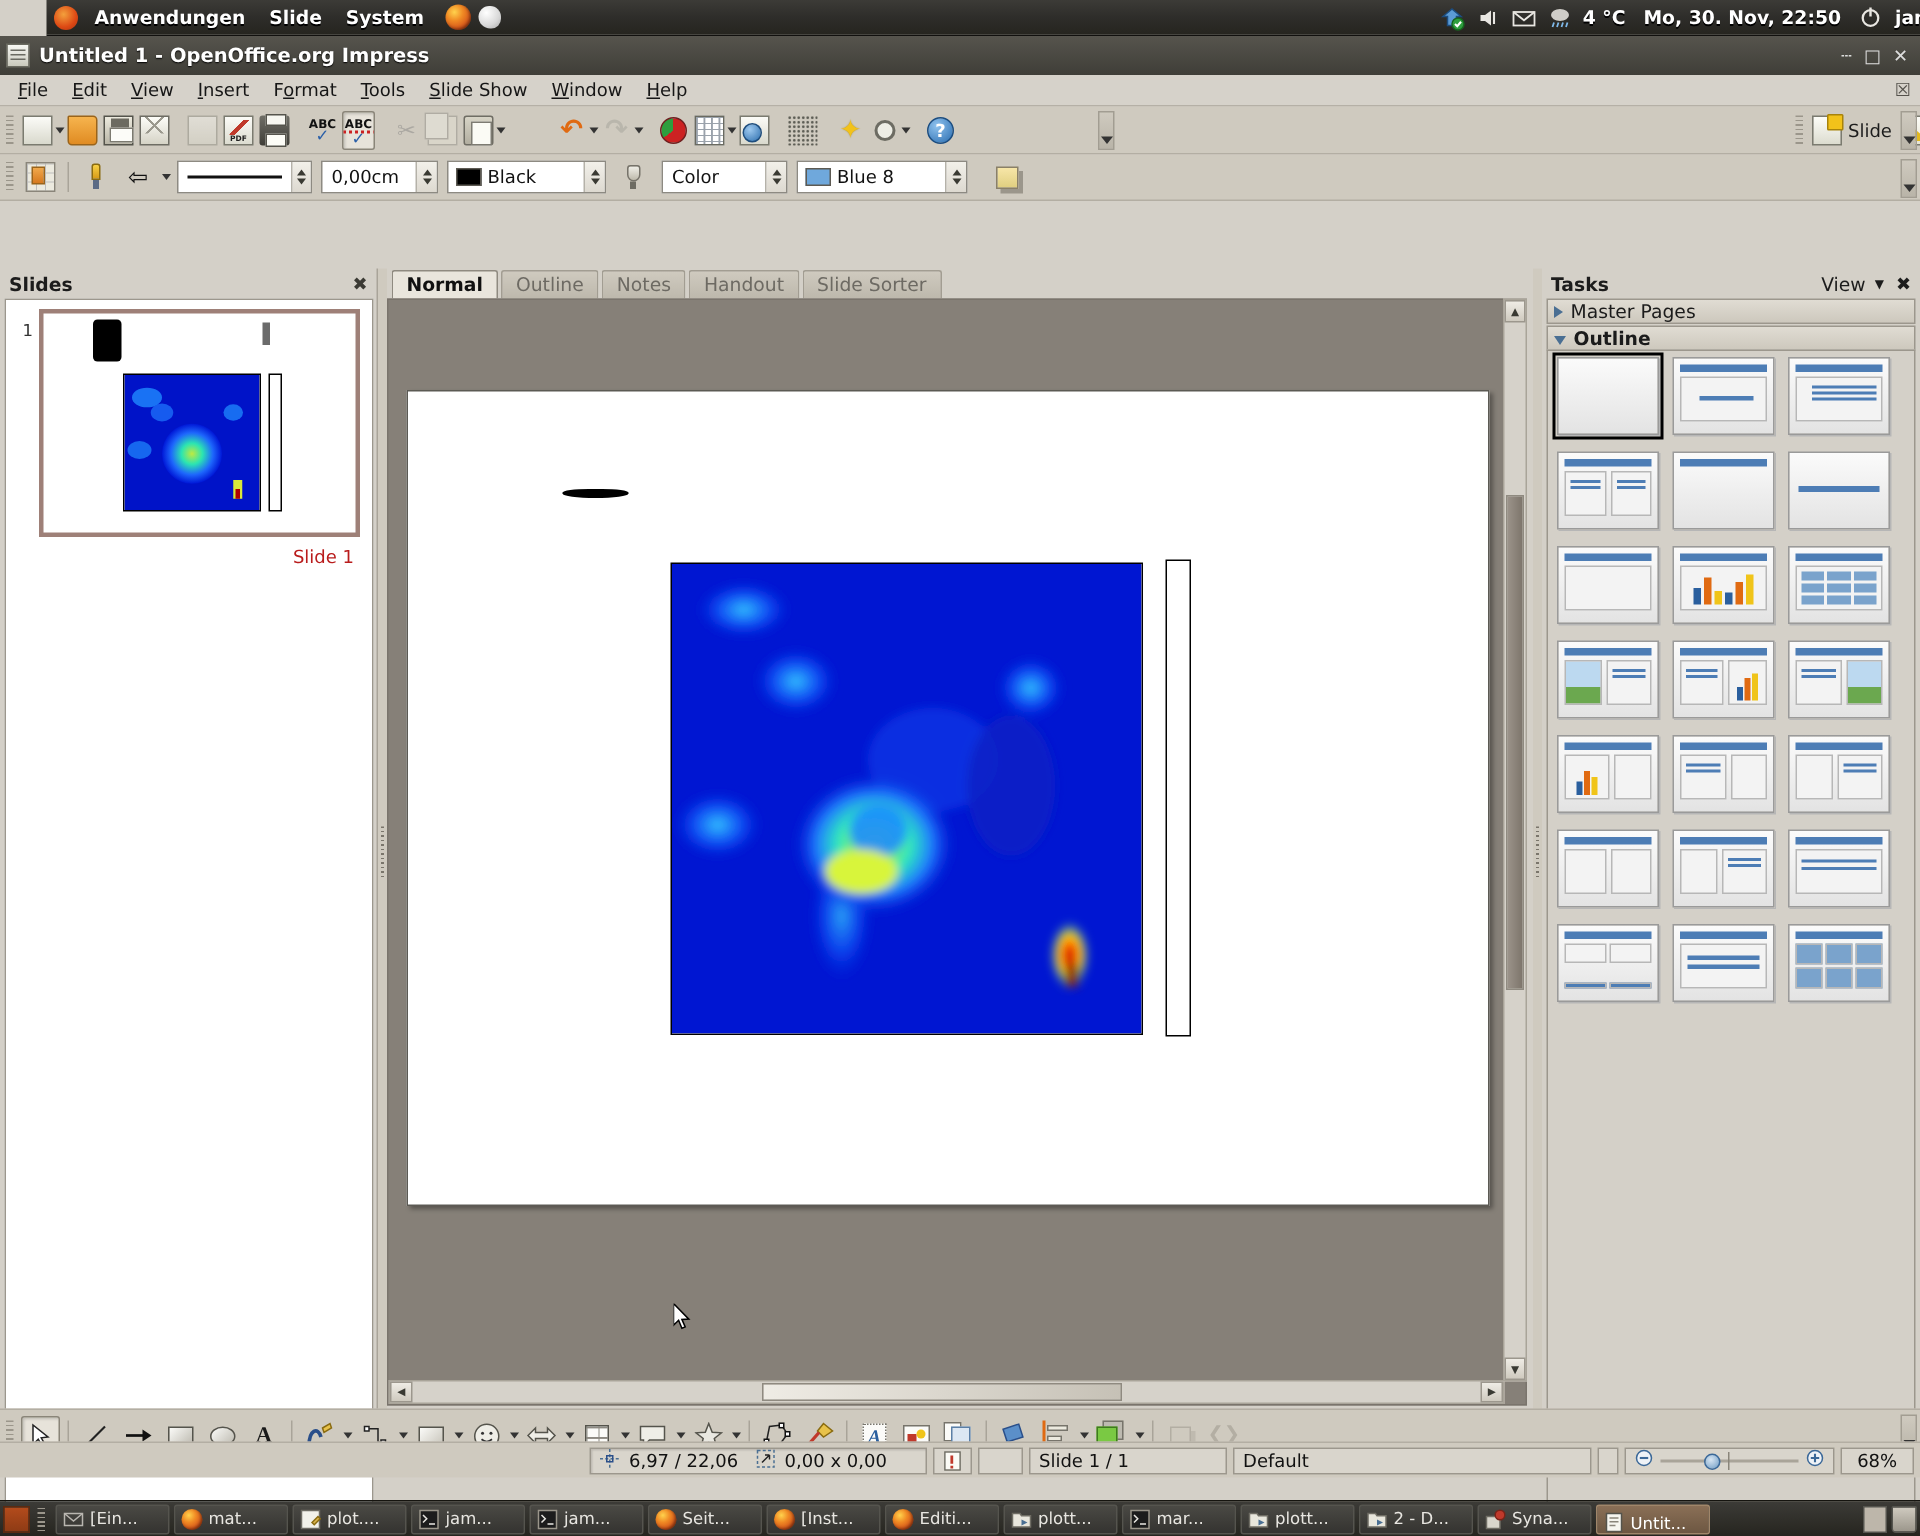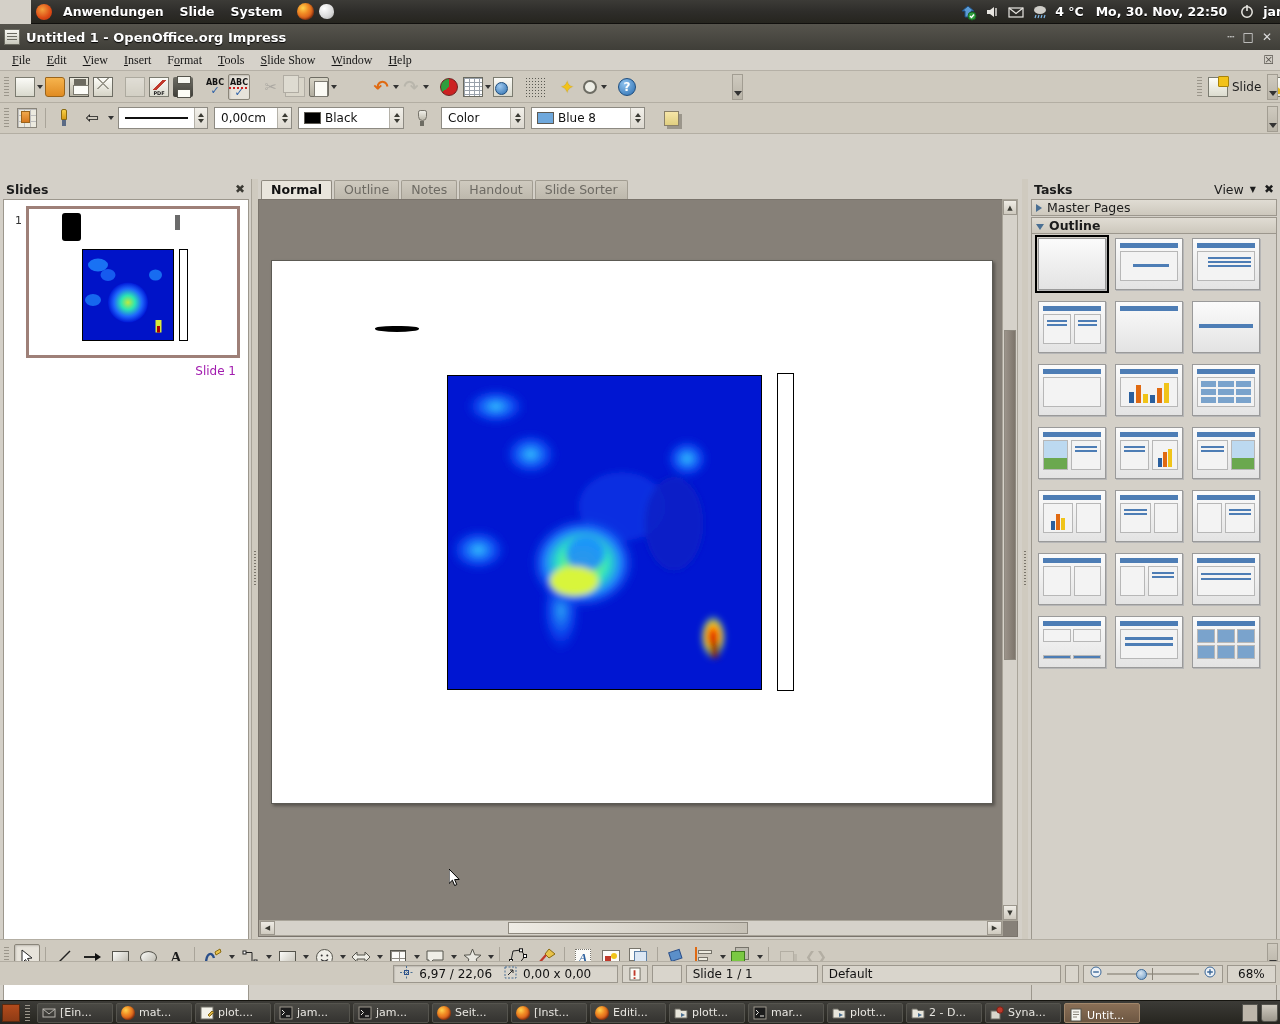--- a/index.html
+++ b/index.html
@@ -36,21 +36,21 @@
   #titlebar { height:26px; background:linear-gradient(to bottom,#56544d,#3f3e38);
      display:flex; align-items:center; padding:0 4px; color:#fff; }
   #titlebar .tb-title { font-weight:bold; font-size:13px; text-shadow:0 1px 1px #000; margin-left:6px; }
   .tb-buttons { margin-left:auto; display:flex; gap:8px; align-items:center; padding-right:4px; color:#ddd; font-size:12px;}
   .doc-ic { width:16px;height:16px;background:linear-gradient(to bottom,#f7f7f2,#c9c9bd);
      border:1px solid #6a6a60; position:relative; }
   .doc-ic::after{content:"";position:absolute;left:2px;top:3px;width:10px;height:1px;
      box-shadow:0 0 0 0 #666, 0 3px 0 0 #6b6b62, 0 6px 0 0 #6b6b62; background:#6b6b62;}
   
   #menubar { height:21px; background:#d6d2ca; display:flex; align-items:center;
-     border-bottom:1px solid #b5b0a6; padding-left:4px;font-family:Liberation Serif, serif; }
+     border-bottom:1px solid #b5b0a6; padding-left:4px; }
   #menubar .mi { padding:2px 8px; font-size:12px; color:#161616; cursor:default; }
   #menubar .mi u { text-decoration:underline; }
   .menu-close { margin-left:auto; margin-right:6px; color:#55524c; font-size:12px; }
   
   .toolbar { height:32px; background:#cfcabf; border-bottom:1px solid #b3aea3;
      display:flex; align-items:center; padding-left:2px; position:relative; }
   .grip { width:8px; height:20px; margin-right:3px; flex:0 0 auto;
      background-image:repeating-linear-gradient(to bottom,#9b968b 0 1px,transparent 1px 3px);
      background-size:5px 100%; background-position:center; background-repeat:no-repeat; }
   .tb-btn { width:26px; height:26px; display:flex; align-items:center; justify-content:center;
@@ -139,21 +139,21 @@
   #slides-panel { position:absolute; left:0; top:0; width:252px; height:778px;
      background:#d4d0c8; border-right:1px solid #a9a499; }
   .panel-head { height:20px; display:flex; align-items:center; padding:0 6px;
      font-weight:bold; font-size:12.5px; color:#1c1c1c; }
   .panel-head .x { margin-left:auto; font-size:12px; color:#3b3a34; }
   #slides-list { position:absolute; left:3px; top:20px; width:246px; height:912px;
      background:#fff; border:1px solid #9c978d; }
   .slide-entry { display:flex; align-items:flex-start; padding:6px 6px 0 6px; }
   .slide-num { font-size:11px; color:#333; width:12px; text-align:right; margin-right:4px; margin-top:8px;}
   .slide-thumb { width:214px; height:152px; background:#fff; border:3px solid #9e8078; position:relative; }
-  .slide-caption { text-align:right; font-size:12px; color:#a21caf; padding:6px 12px 0 0; }
+  .slide-caption { text-align:right; font-size:12px; color:#b91c1c; padding:6px 12px 0 0; }
   
   #editor { position:absolute; left:258px; top:0; width:760px; height:778px; }
   #viewtabs { height:20px; display:flex; align-items:flex-end; padding-left:3px; }
   .vtab { height:19px; padding:1px 9px 0 9px; font-size:12.5px; color:#6d6a63;
      background:linear-gradient(to bottom,#cfcabf,#bdb8ac); border:1px solid #a29d92; border-bottom:none;
      margin-right:2px; border-radius:2px 2px 0 0; }
   .vtab.active { background:#e9e5dc; color:#111; font-weight:bold; border-color:#8f8a80; }
   #canvas-wrap { position:absolute; left:0; top:20px; width:760px; height:738px;
      background:#868078; border:1px solid #7a746c; overflow:hidden; }
   #slide-page { position:absolute; left:12px; top:60px; width:722px; height:544px;

